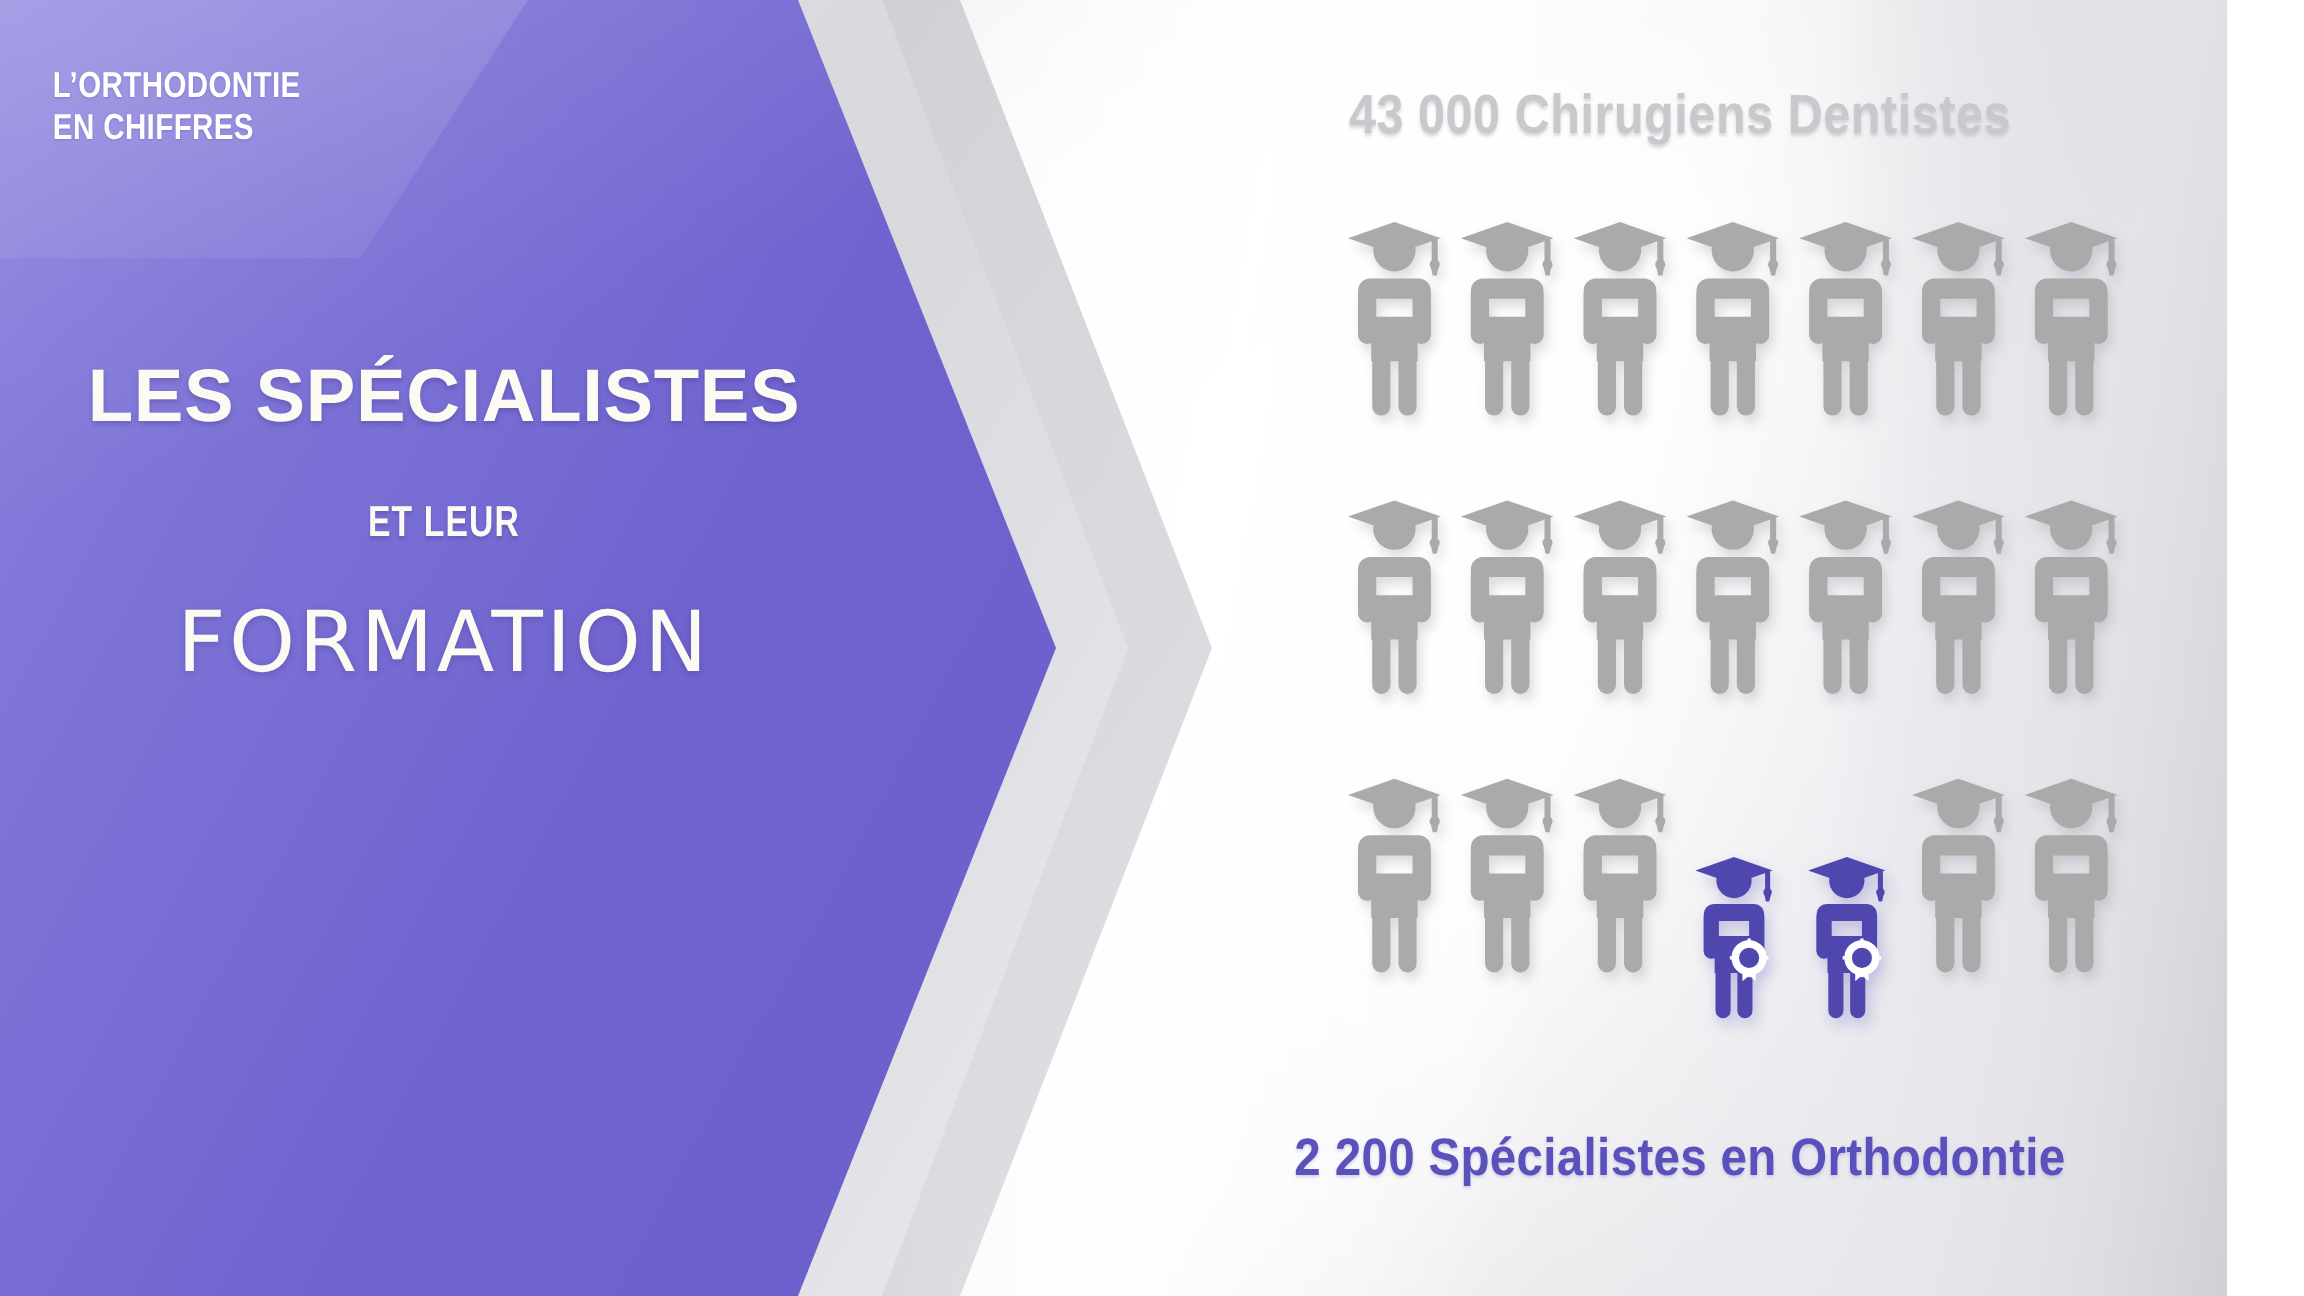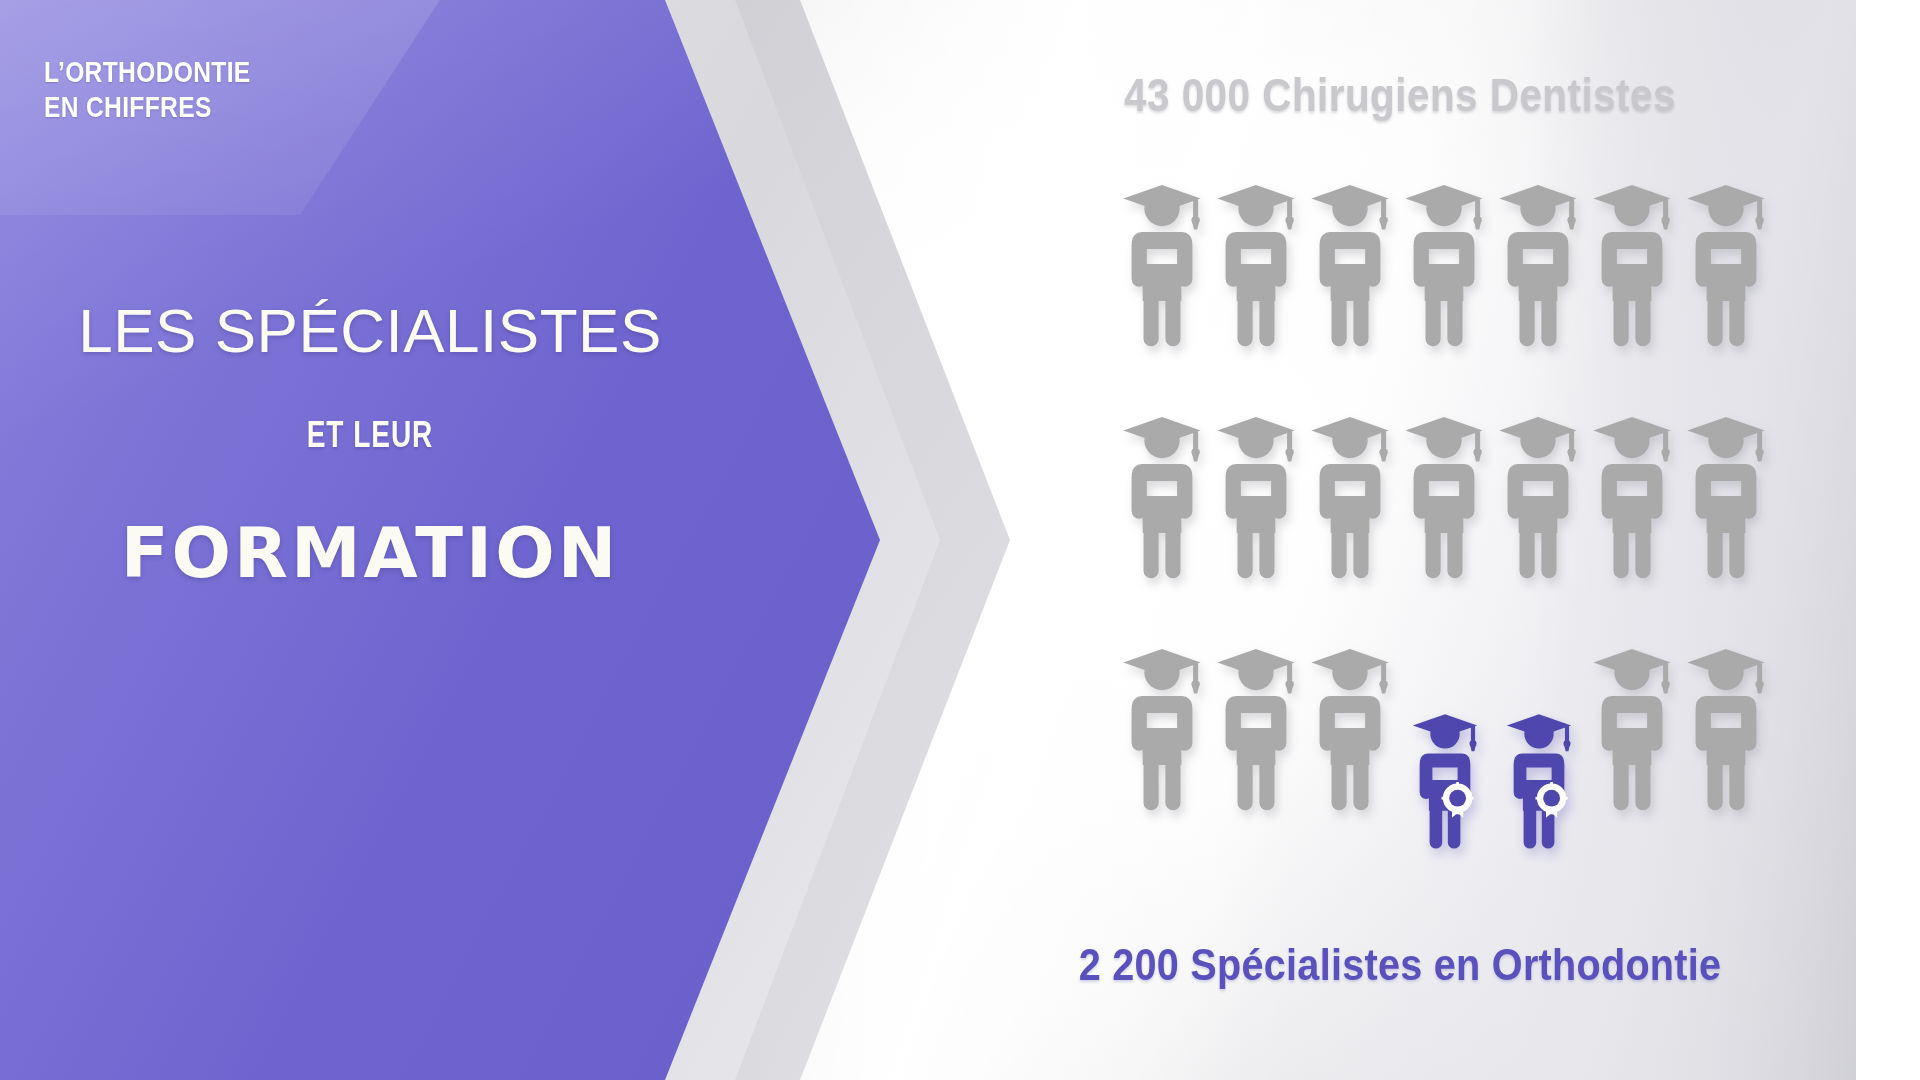--- a/index.html
+++ b/index.html
@@ -117,40 +117,40 @@
 
   .title-block {
     position: absolute;
     left: 60px; top: 300px;
     width: 620px;
     text-align: center;
     color: #fbfbf4;
   }
   .t-main {
     font-family: "Liberation Sans", "DejaVu Sans", sans-serif;
-    font-weight: 400;
+    font-weight: 700;
     font-size: 62px;
     letter-spacing: 0.5px;
     line-height: 1;
     white-space: nowrap;
     text-shadow: 0 2px 4px rgba(45,36,105,.25);
   }
   .t-mid {
     margin-top: 52px;
     font-family: "Liberation Sans Narrow", "Liberation Sans", sans-serif;
     font-weight: 700;
     font-size: 36px;
     letter-spacing: 1.2px;
     transform: scaleX(.78);
     text-shadow: 0 2px 3px rgba(45,36,105,.22);
   }
   .t-low {
-    margin-top: 56px;
+    margin-top: 38px;
     font-family: "DejaVu Sans", sans-serif;
-    font-weight: 700;
+    font-weight: 400;
     font-size: 70px;
     letter-spacing: 3px;
     text-shadow: 0 2px 5px rgba(45,36,105,.25);
   }
 
   
   .stat-top {
     position: absolute;
     left: 900px; top: 68px;
     width: 1000px;

